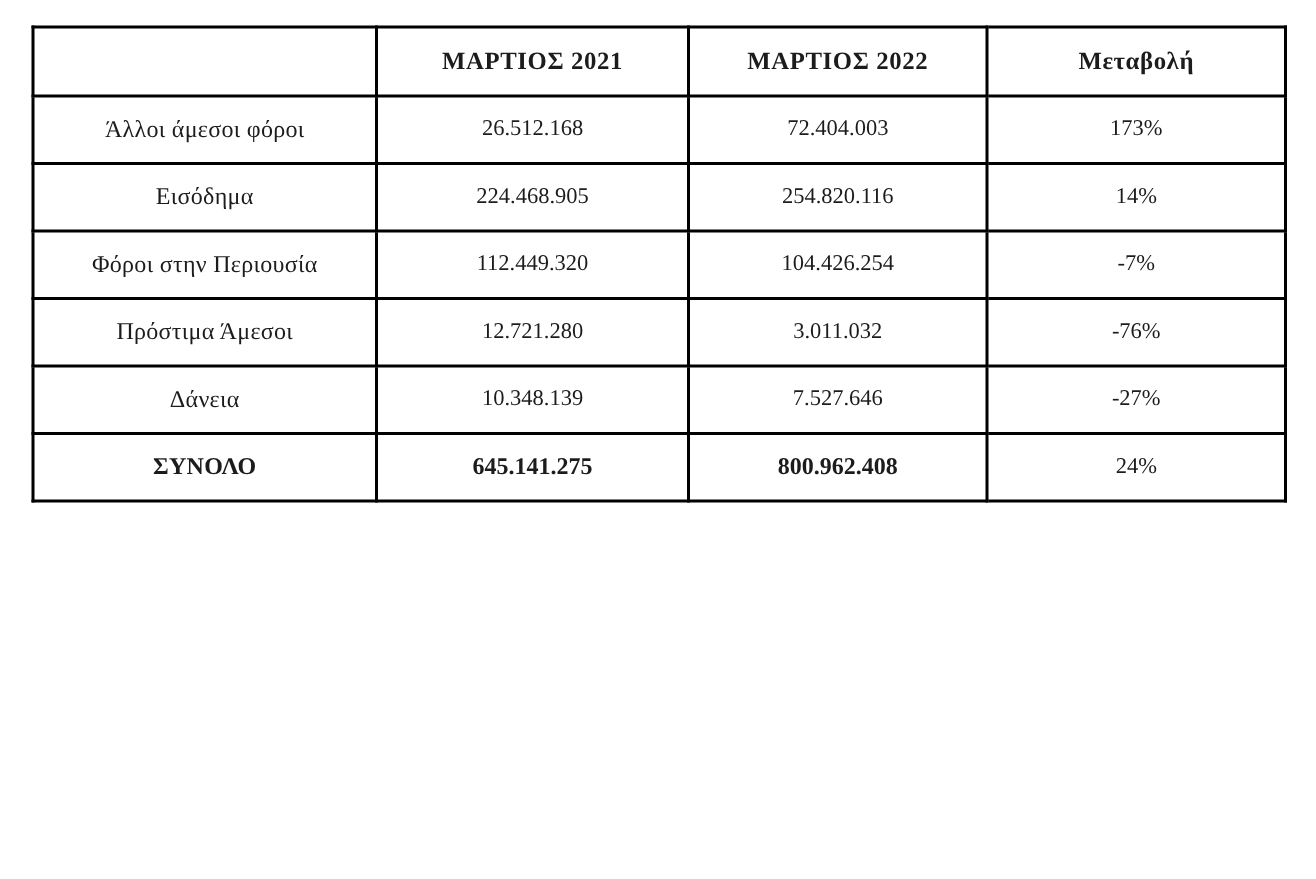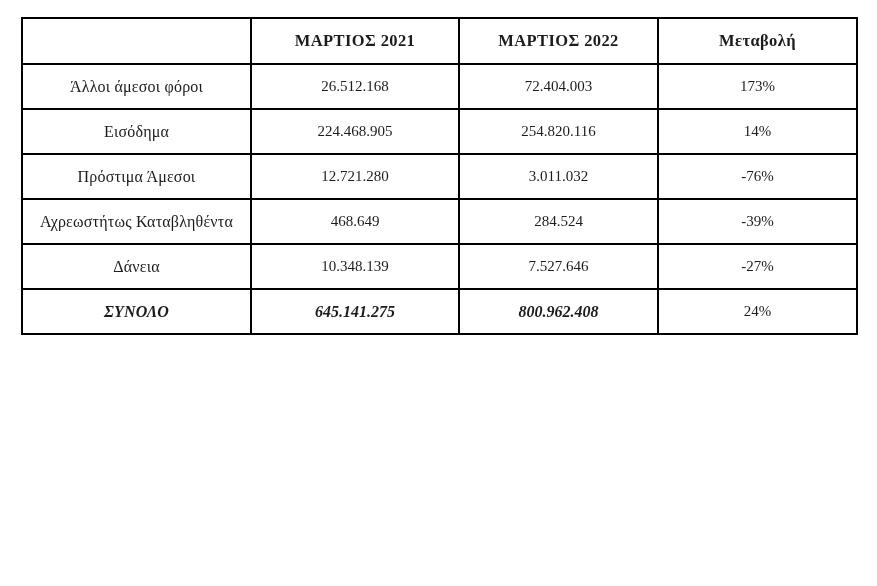--- a/index.html
+++ b/index.html
@@ -60,21 +60,20 @@
     margin-left: 40px;
   }
   td.align-left {
     text-align: left;
     padding-left: 8px;
   }
   tr.total-row td.label-cell,
   tr.total-row td.num-cell {
     font-weight: bold;
     font-size: 16px;
-    font-style: italic;
   }
 </style>
 </head>
 <body>
 
 <div class="page">
   <table class="data-table">
     <colgroup>
       <col style="width:229px">
       <col style="width:208px">
@@ -96,30 +95,30 @@
         <td class="num-cell">72.404.003</td>
         <td class="pct-cell">173%</td>
       </tr>
       <tr class="body-row">
         <td class="label-cell">Εισόδημα</td>
         <td class="num-cell">224.468.905</td>
         <td class="num-cell">254.820.116</td>
         <td class="pct-cell">14%</td>
       </tr>
       <tr class="body-row">
+        <td class="label-cell">Φόροι στην Περιουσία</td>
+        <td class="num-cell">112.449.320</td>
+        <td class="num-cell">104.426.254</td>
+        <td class="pct-cell">-7%</td>
+      </tr>
+      <tr class="body-row">
         <td class="label-cell">Πρόστιμα  Άμεσοι</td>
         <td class="num-cell">12.721.280</td>
         <td class="num-cell align-left">3.011.032</td>
         <td class="pct-cell">-76%</td>
-      </tr>
-      <tr class="body-row">
-        <td class="label-cell">Αχρεωστήτως Καταβληθέντα</td>
-        <td class="num-cell">468.649</td>
-        <td class="num-cell">284.524</td>
-        <td class="pct-cell">-39%</td>
       </tr>
       <tr class="body-row">
         <td class="label-cell">Δάνεια</td>
         <td class="num-cell">10.348.139</td>
         <td class="num-cell">7.527.646</td>
         <td class="pct-cell">-27%</td>
       </tr>
       <tr class="body-row total-row">
         <td class="label-cell">ΣΥΝΟΛΟ</td>
         <td class="num-cell">645.141.275</td>

